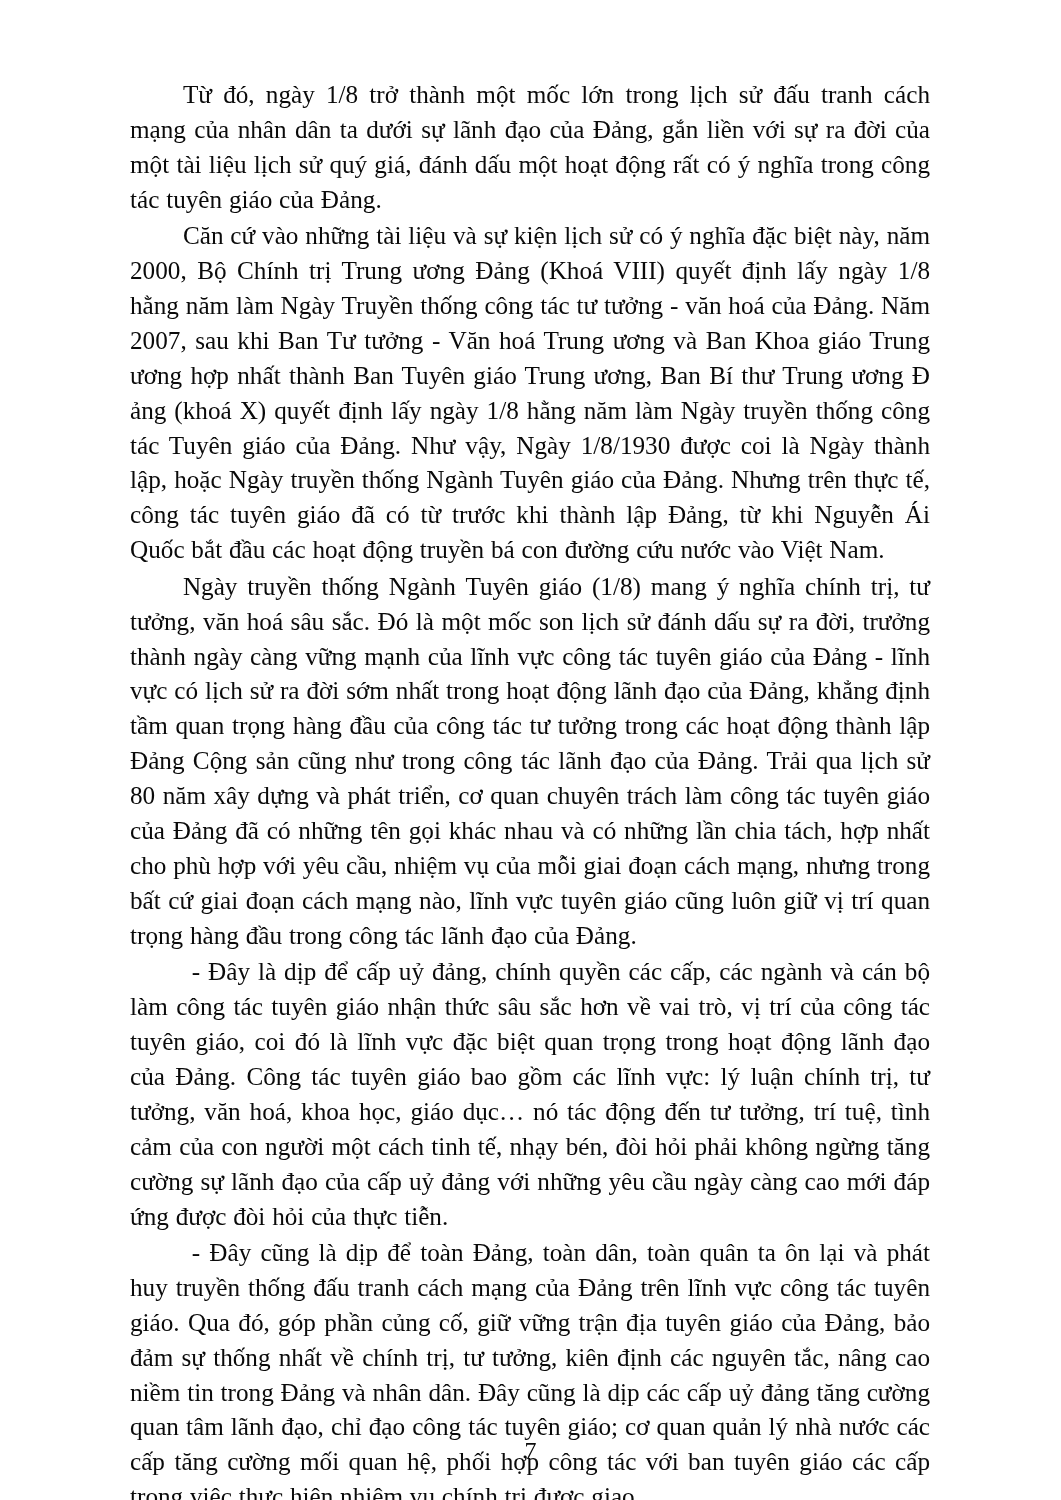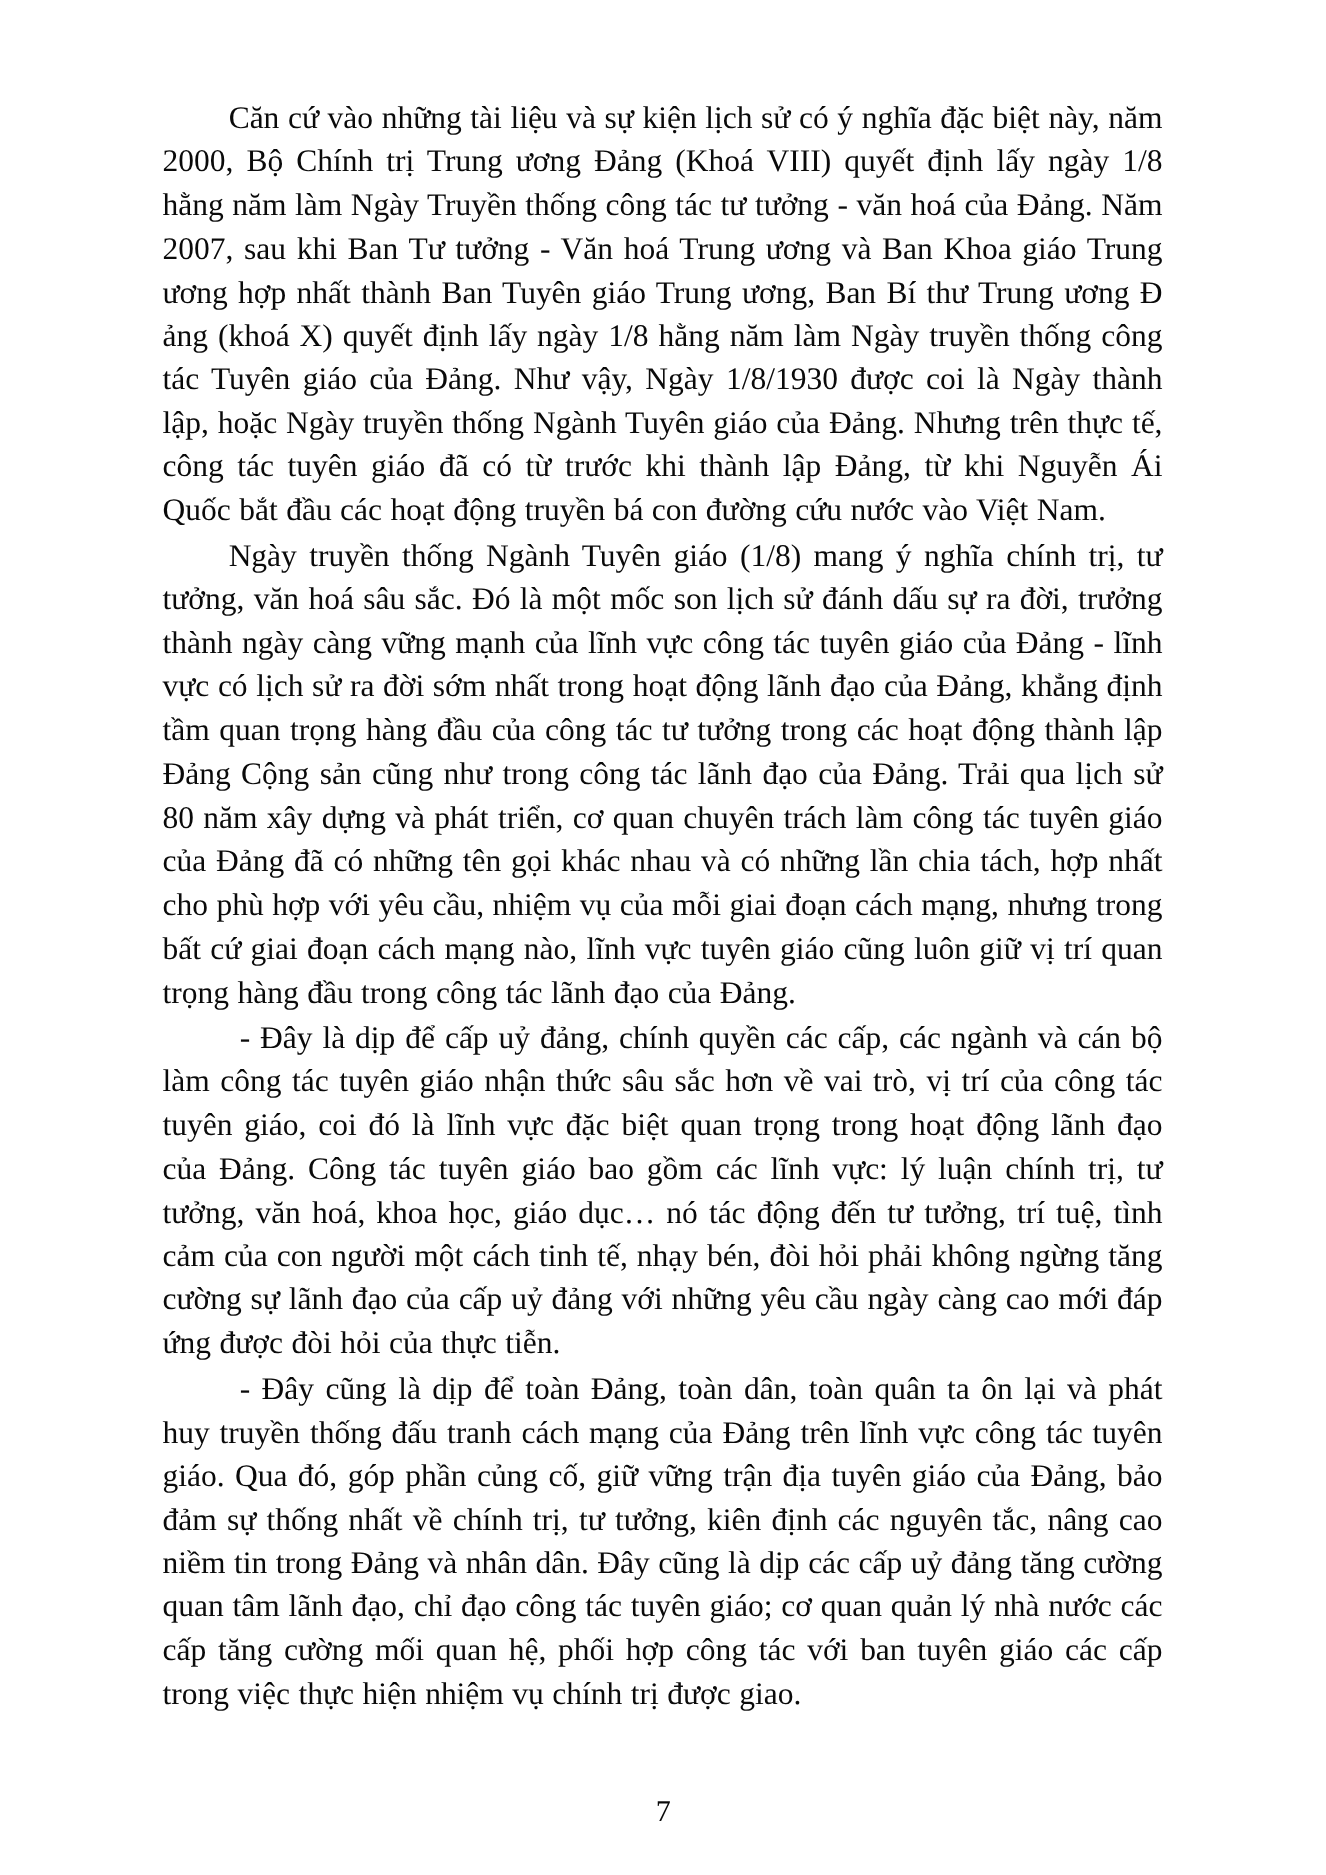--- a/index.html
+++ b/index.html
@@ -45,20 +45,21 @@
     font-size: 24px;
     font-family: "Liberation Serif", "DejaVu Serif", serif;
     color: #0a0a0a;
   }
 </style>
 </head>
 <body>
 
 <div class="page">
   <div class="body-area">
+    <p class="para">Từ đó, ngày 1/8 trở thành một mốc lớn trong lịch sử đấu tranh cách mạng của nhân dân ta dưới sự lãnh đạo của Đảng, gắn liền với sự ra đời của một tài liệu lịch sử quý giá, đánh dấu một hoạt động rất có ý nghĩa trong công tác tuyên giáo của Đảng.</p>
     <p class="para">Căn cứ vào những tài liệu và sự kiện lịch sử có ý nghĩa đặc biệt này, năm 2000, Bộ Chính trị Trung ương Đảng (Khoá VIII) quyết định lấy ngày 1/8  hằng năm làm Ngày Truyền thống công tác tư tưởng - văn hoá của Đảng. Năm 2007, sau khi Ban Tư tưởng - Văn hoá Trung ương và Ban Khoa giáo Trung ương hợp nhất thành Ban Tuyên giáo Trung ương, Ban Bí thư Trung ương Đ ảng (khoá X) quyết định lấy ngày 1/8 hằng năm làm Ngày truyền thống công tác Tuyên giáo của Đảng. Như vậy, Ngày 1/8/1930 được coi là Ngày thành lập, hoặc Ngày truyền thống Ngành Tuyên giáo của Đảng. Nhưng trên thực tế, công tác tuyên giáo đã có từ  trước khi thành lập Đảng, từ  khi Nguyễn Ái Quốc bắt đầu  các hoạt động truyền bá con đường cứu nước vào Việt Nam.</p>
     <p class="para">Ngày truyền thống Ngành Tuyên giáo (1/8) mang ý nghĩa chính trị, tư tưởng, văn hoá sâu sắc. Đó là một mốc son lịch sử đánh dấu sự ra đời, trưởng thành ngày càng vững mạnh của lĩnh vực công tác tuyên giáo của Đảng - lĩnh vực có lịch sử ra đời sớm nhất trong hoạt động lãnh đạo của Đảng, khẳng định tầm quan trọng hàng đầu của công tác tư tưởng trong các hoạt động thành lập Đảng Cộng sản cũng như trong công tác lãnh đạo của Đảng. Trải qua lịch sử 80 năm xây dựng và phát triển, cơ quan chuyên trách làm công tác tuyên giáo của Đảng đã có những tên gọi khác nhau và có những lần chia tách, hợp nhất cho phù hợp với yêu cầu, nhiệm vụ của mỗi giai đoạn cách  mạng, nhưng trong bất cứ giai đoạn cách mạng nào, lĩnh vực tuyên giáo cũng luôn giữ vị trí quan trọng hàng đầu trong công tác lãnh đạo của Đảng.</p>
     <p class="para dash">- Đây là dịp để cấp uỷ đảng, chính quyền các cấp, các ngành và cán bộ  làm công tác tuyên giáo nhận thức sâu sắc hơn về vai trò, vị trí của công tác tuyên giáo, coi đó là lĩnh vực đặc biệt quan trọng trong hoạt động lãnh đạo của Đảng. Công tác tuyên giáo bao gồm các lĩnh vực: lý luận chính trị, tư tưởng, văn hoá, khoa học, giáo dục… nó tác động đến tư tưởng, trí tuệ, tình cảm của con người một cách tinh tế, nhạy bén, đòi hỏi phải không ngừng tăng cường sự  lãnh đạo của cấp uỷ đảng với những yêu cầu ngày càng cao mới đáp ứng được đòi hỏi của thực tiễn.</p>
     <p class="para dash">-  Đây cũng là dịp để  toàn Đảng, toàn dân, toàn quân ta ôn lại và phát huy truyền thống đấu tranh cách mạng của Đảng trên lĩnh vực công tác tuyên giáo. Qua đó, góp phần củng cố, giữ vững trận địa tuyên giáo của Đảng, bảo đảm sự thống nhất về chính trị, tư tưởng, kiên định các nguyên tắc, nâng cao niềm tin trong Đảng và nhân dân. Đây cũng là dịp các cấp uỷ đảng tăng cường quan tâm lãnh đạo, chỉ đạo công tác tuyên giáo; cơ quan quản lý nhà nước các cấp tăng cường mối quan hệ, phối  hợp công tác với ban tuyên giáo các cấp trong việc thực hiện nhiệm  vụ chính trị được giao.</p>
 
   </div>
   <div class="page-number">7</div>
 </div>
 
 </body></html>

